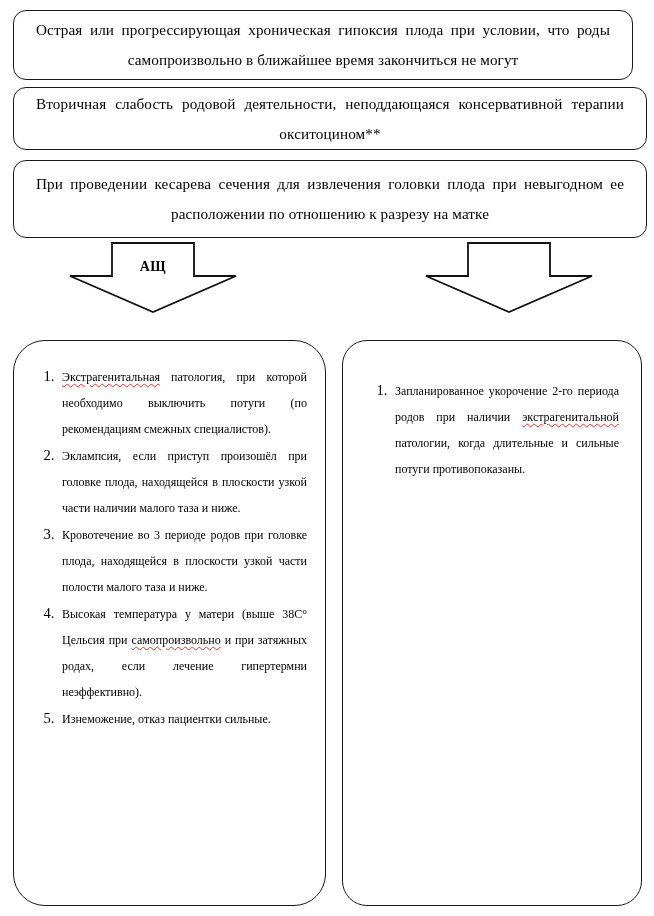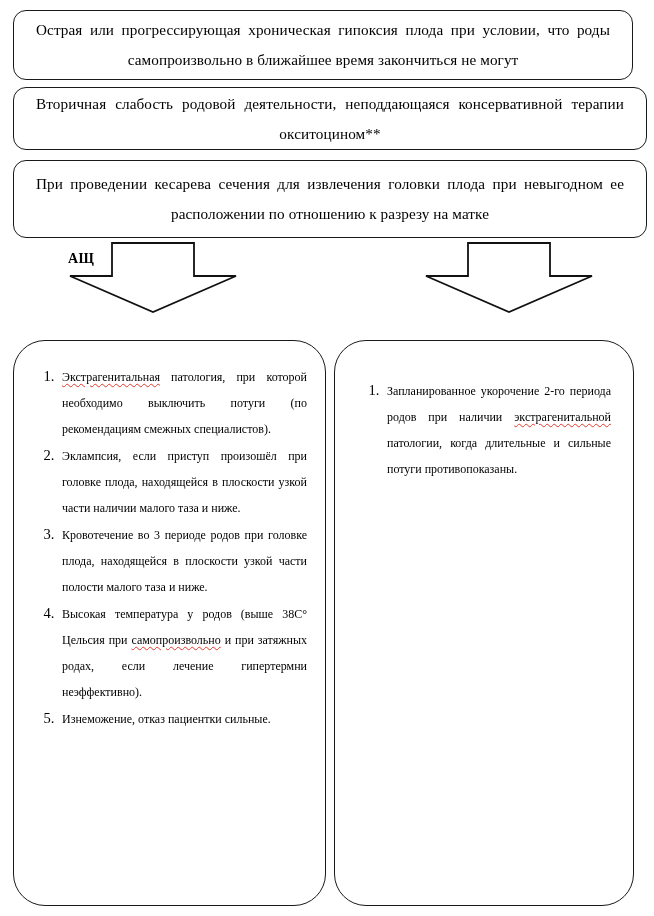--- a/index.html
+++ b/index.html
@@ -57,41 +57,41 @@
   }
   #arrow-left  { left: 68px;  top: 242px; }
   #arrow-right { left: 424px; top: 242px; }
   .arrow-wrap svg {
     display: block;
     width: 170px;
     height: 72px;
   }
   .arrow-label {
     position: absolute;
-    top: 9px;
+    top: 17px;
     left: 0;
     width: 170px;
-    text-align: left;
+    text-align: center;
     font-size: 14px;
     font-weight: bold;
     font-family: "Liberation Serif", "DejaVu Serif", serif;
     letter-spacing: 0.4px;
   }
 
   
   .list-box {
     position: absolute;
     box-sizing: border-box;
     border: 1.6px solid #1a1a1a;
     border-radius: 32px;
     background: #ffffff;
     overflow: hidden;
   }
   #list-box-left  { left: 13px;  top: 340px; width: 313px; height: 566px; }
-  #list-box-right { left: 334px; top: 340px; width: 300px; height: 566px; }
+  #list-box-right { left: 342px; top: 340px; width: 300px; height: 566px; border-radius: 25px; }
 
   .list-box ol {
     margin: 0;
     padding: 0 18px 0 44px;
     list-style-position: outside;
   }
   #list-box-left ol  { padding-top: 22px; }
   #list-box-right ol { padding-top: 36px; padding-left: 48px; padding-right: 22px; }
 
   .list-box li {
@@ -142,21 +142,21 @@
     <svg viewBox="0 0 170 72">
       <polygon points="44,1 126,1 126,34 168,34 85,70 2,34 44,34" fill="#ffffff" stroke="#111111" stroke-width="1.8" stroke-linejoin="miter"></polygon>
     </svg>
   </div>
 
   <div class="list-box" id="list-box-left">
     <ol>
       <li><span></span><span class="squiggle">Экстрагенитальная</span><span> патология, при которой необходимо выключить потуги (по рекомендациям смежных специалистов).</span></li>
       <li><span>Эклампсия, если приступ произошёл при головке плода, находящейся в плоскости узкой части наличии малого таза и ниже.</span><span class="squiggle"></span><span></span></li>
       <li><span>Кровотечение во 3 периоде родов при головке плода, находящейся в плоскости узкой части полости малого таза и ниже.</span><span class="squiggle"></span><span></span></li>
-      <li><span>Высокая температура у родов (выше 38С° Цельсия при </span><span class="squiggle">самопроизвольно</span><span> и при затяжных родах, если лечение гипертермни неэффективно).</span></li>
+      <li><span>Высокая температура у матери (выше 38С° Цельсия при </span><span class="squiggle">самопроизвольно</span><span> и при затяжных родах, если лечение гипертермни неэффективно).</span></li>
       <li><span>Изнеможение, отказ пациентки сильные.</span><span class="squiggle"></span><span></span></li>
     </ol>
   </div>
 
   <div class="list-box" id="list-box-right">
     <ol>
       <li><span>Запланированное укорочение 2-го периода родов при наличии </span><span class="squiggle">экстрагенитальной</span><span> патологии, когда длительные и сильные потуги противопоказаны.</span></li>
     </ol>
   </div>
 

